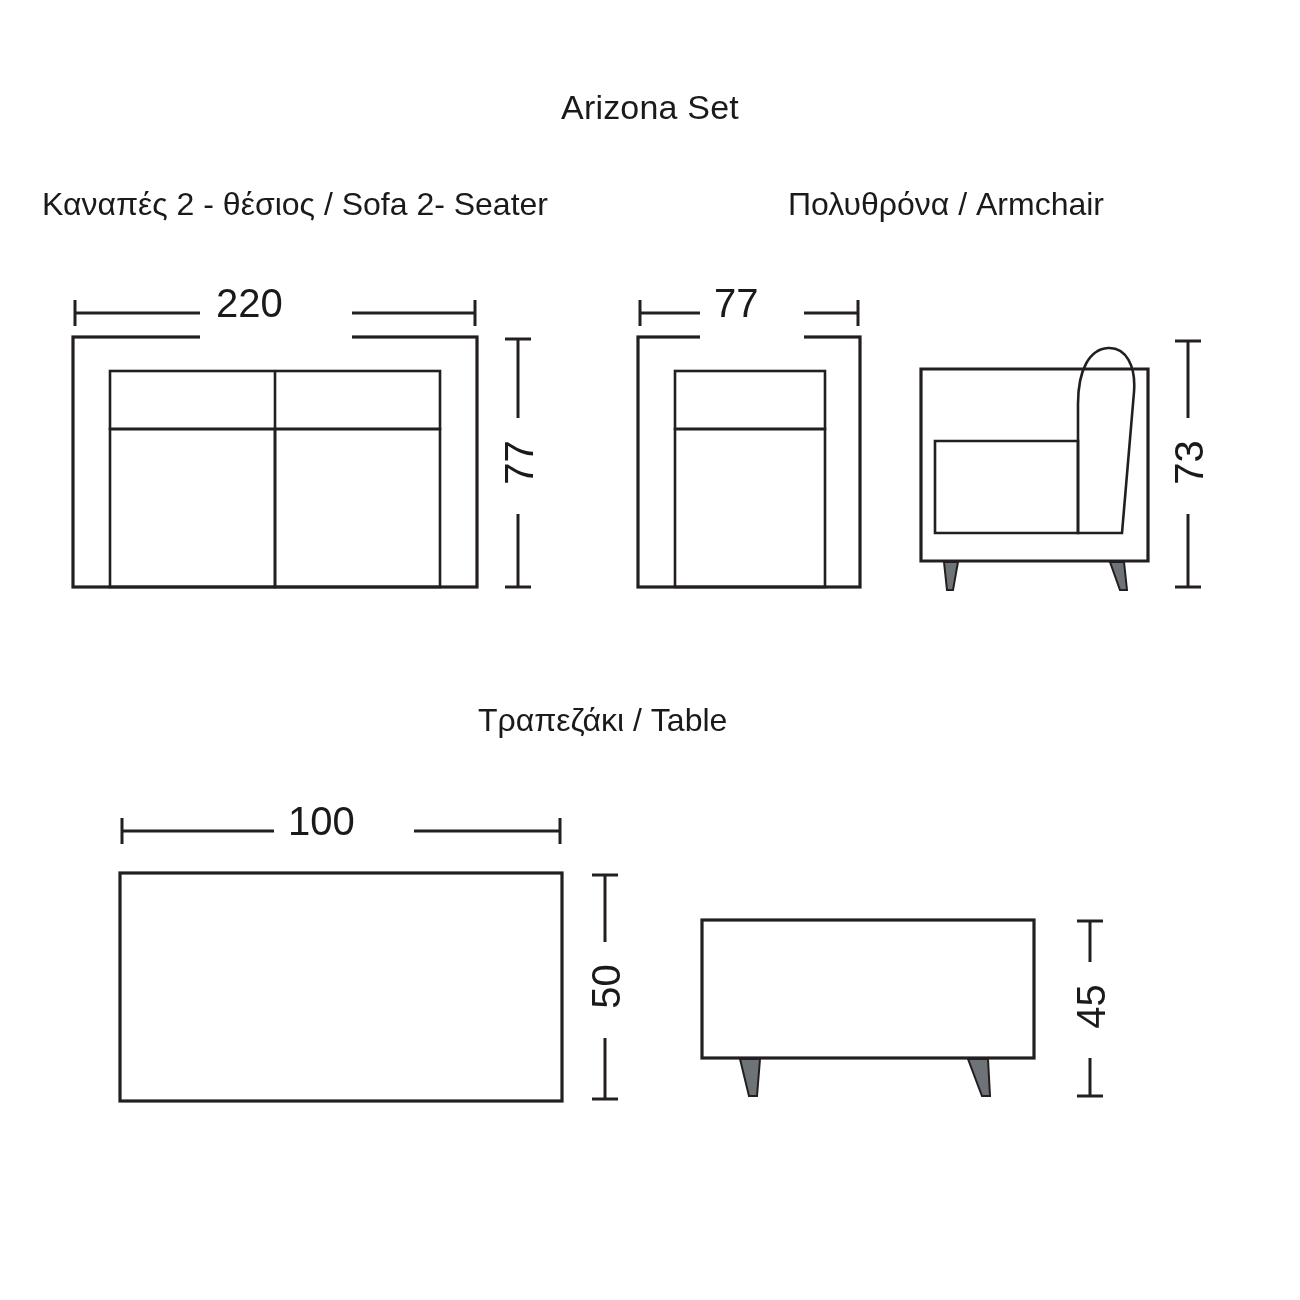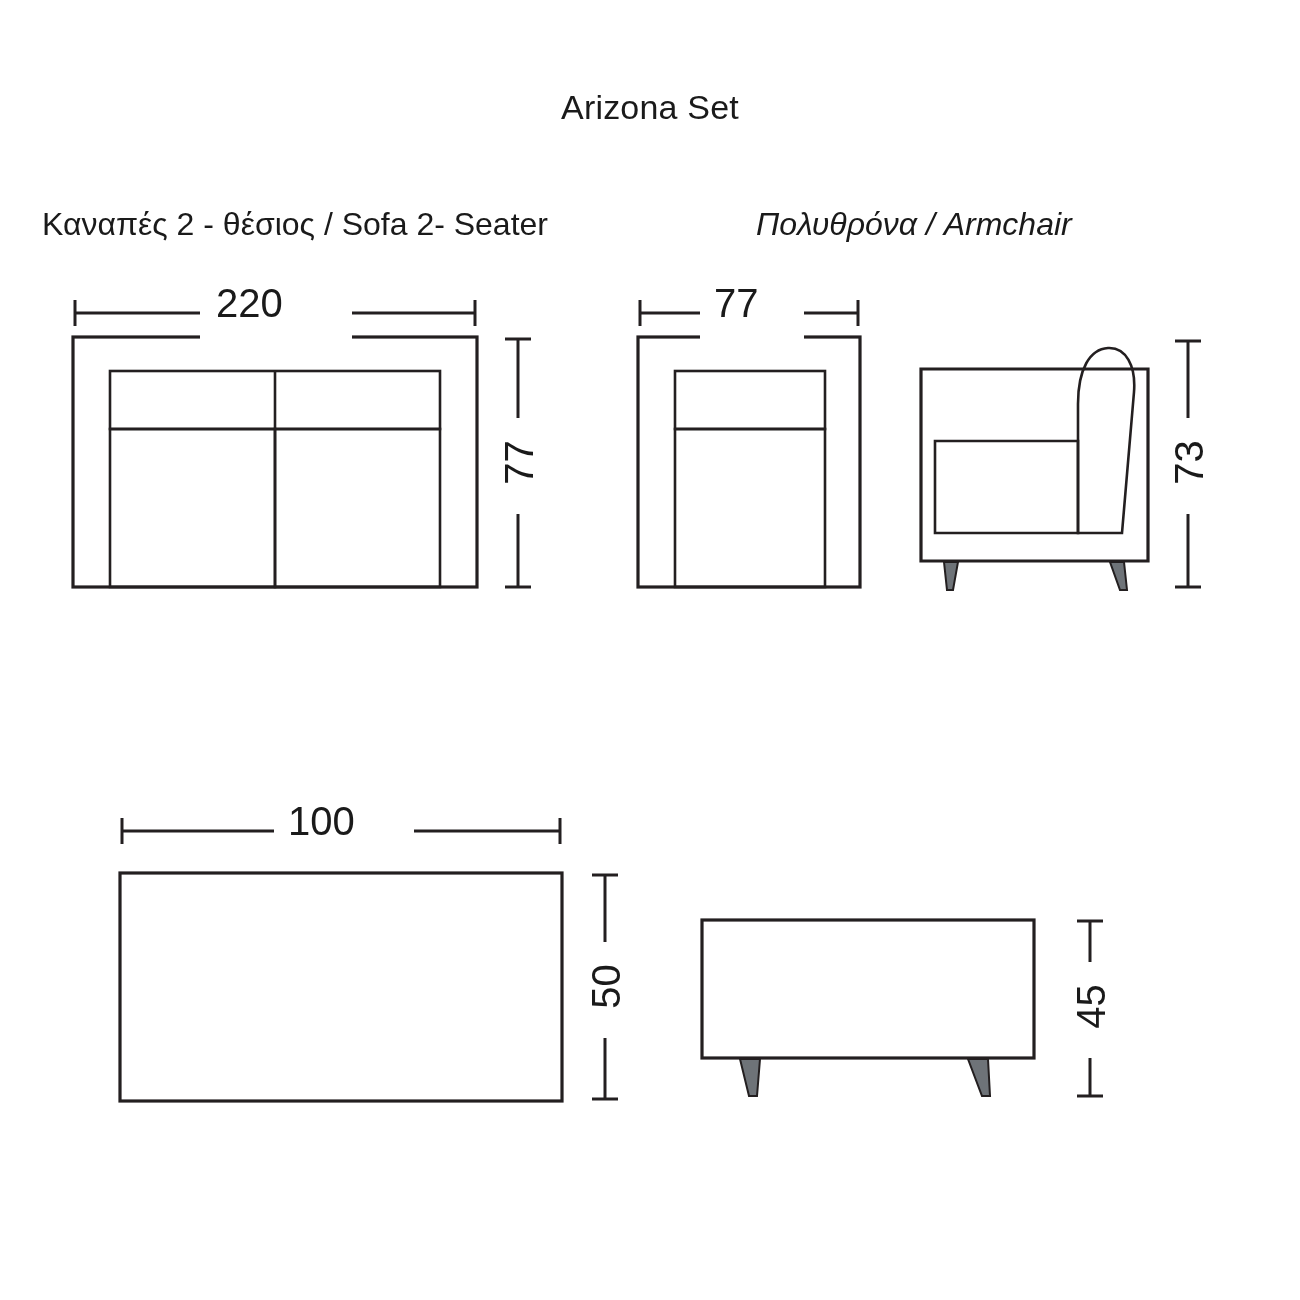--- a/index.html
+++ b/index.html
@@ -26,24 +26,23 @@
     width: 100%;
     text-align: center;
     top: 88px;
     font-size: 34px;
     letter-spacing: 0.2px;
   }
   .label {
     position: absolute;
     font-size: 32px;
     white-space: nowrap;
-    margin-top: 20px;
   }
   .label-sofa   { left: 42px;  top: 186px; }
-  .label-chair  { left: 756px; top: 186px; font-style: italic; }
+  .label-chair  { left: 788px; top: 186px; }
   .label-table  { left: 478px; top: 702px; }
 
   .dim {
     position: absolute;
     font-size: 40px;
     font-weight: 400;
     white-space: nowrap;
   }
   .dim.vert {
     transform: rotate(-90deg);
@@ -59,20 +58,21 @@
 </style>
 </head>
 <body>
 
 <div class="stage">
 
   <div class="title">Arizona Set</div>
 
   <div class="label label-sofa">Καναπές 2 - θέσιος / Sofa 2- Seater</div>
   <div class="label label-chair">Πολυθρόνα / Armchair</div>
+  <div class="label label-table">Τραπεζάκι / Table</div>
 
   <svg width="1300" height="1300">
 
     <rect x="73" y="337" width="404" height="250" class="fillgray stroke"></rect>
 
     <rect x="110" y="371" width="330" height="58" class="fillgray strokethin"></rect>
 
     <rect x="110" y="429" width="165" height="158" class="fillwhite strokethin"></rect>
     <rect x="275" y="429" width="165" height="158" class="fillwhite strokethin"></rect>
 

